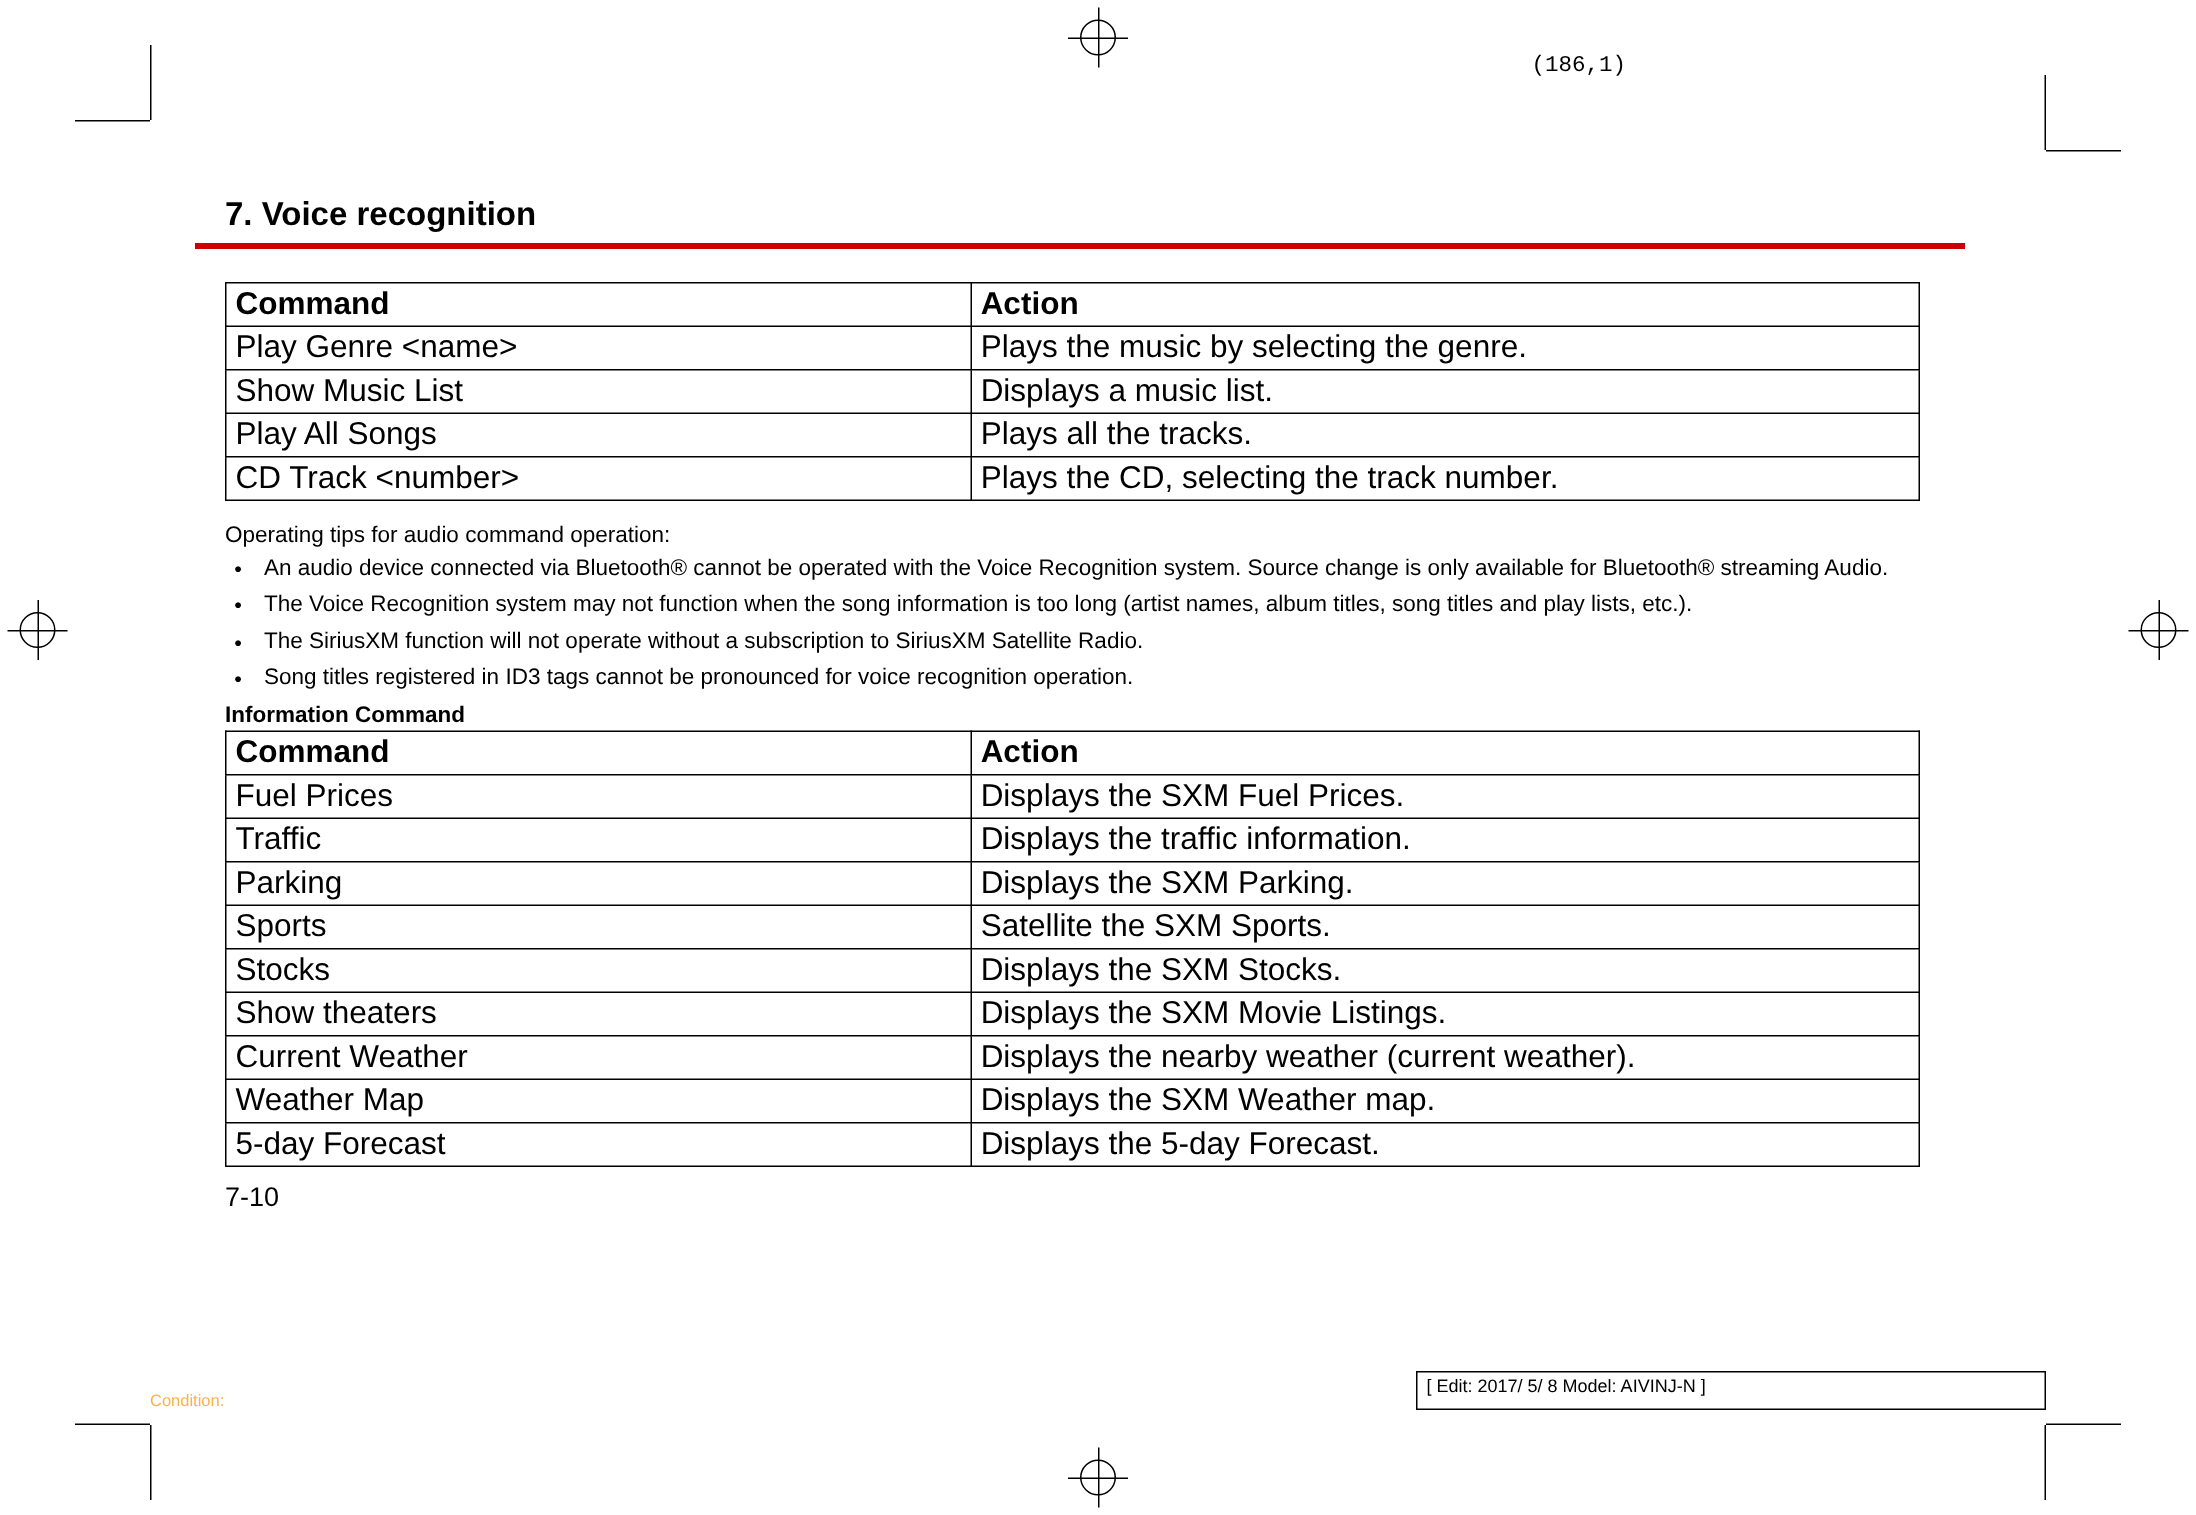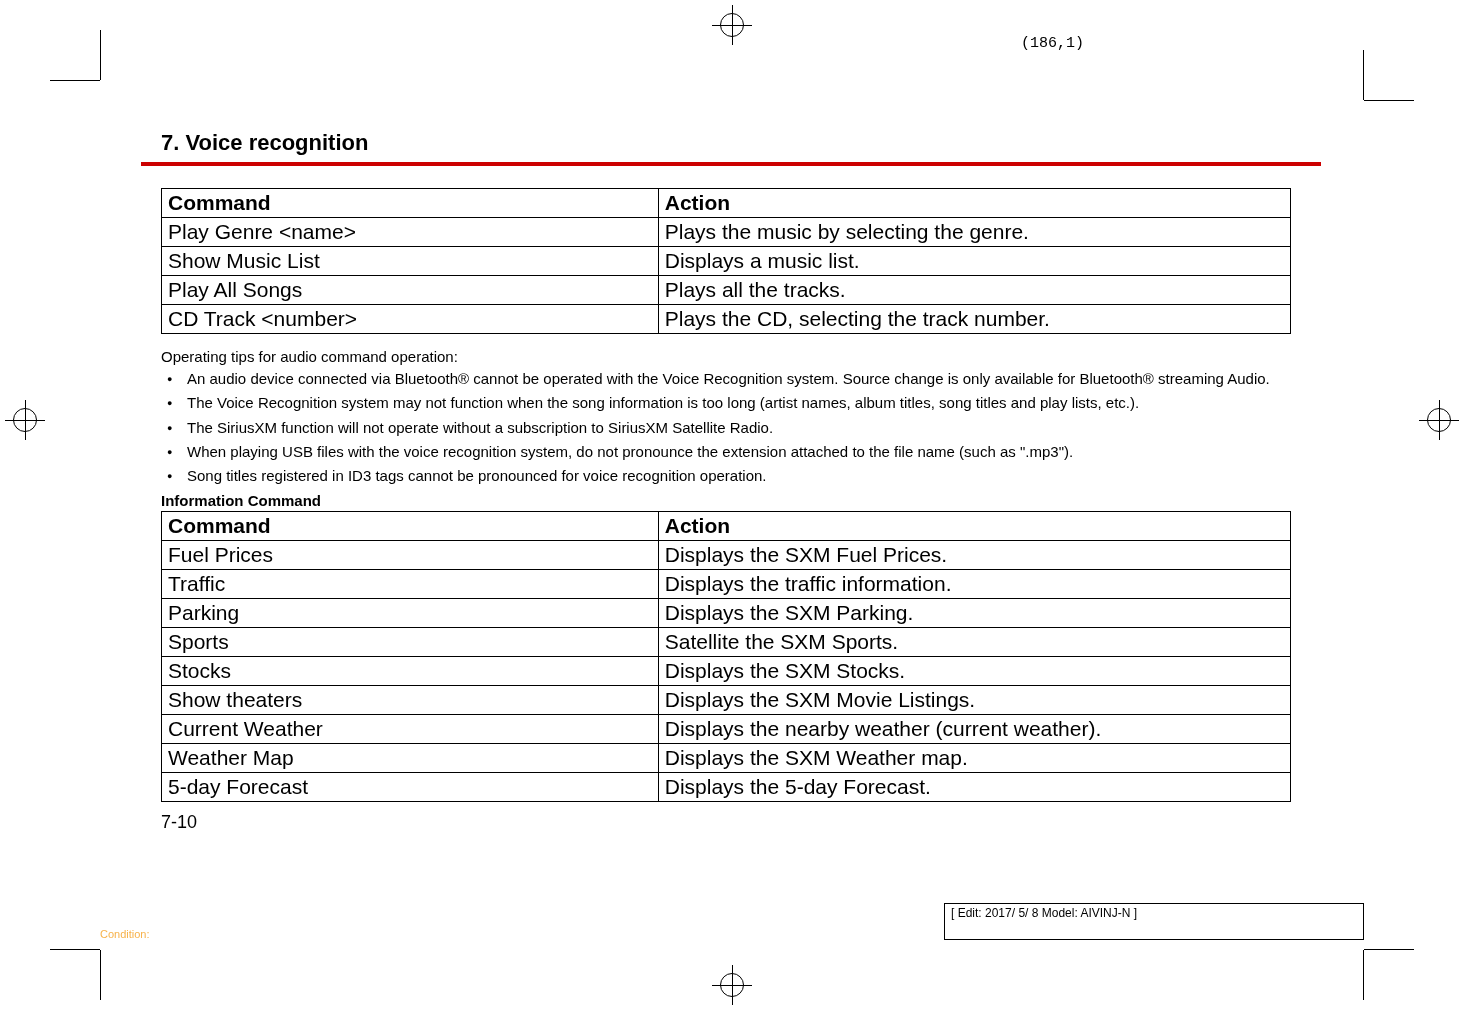--- a/index.html
+++ b/index.html
@@ -6,21 +6,21 @@
   html, body {
     width: 1464px;
     height: 1010px;
     background: #fff;
     font-family: Arial, Helvetica, sans-serif;
     color: #000;
     position: relative;
   }
   .page {
     position: absolute;
-    left: 161px;
+    left: 150px;
     top: 130px;
     width: 1130px;
   }
   .page-coord {
     position: absolute;
     top: 35px;
     right: 380px;
     font-family: Liberation Mono, monospace;
     font-size: 15px;
   }
@@ -93,21 +93,21 @@
     font-size: 11px;
     color: #f7b24a;
     text-align: right;
   }
   .footer-right {
     position: absolute;
     right: 100px;
     bottom: 70px;
     font-size: 12px;
     border: 1px solid #000;
-    padding: 2px 10px 19px 6px;
+    padding: 2px 10px 8px 6px;
     font-family: Arial, sans-serif;
     width: 420px;
   }
   
   .crop { position: absolute; background: #000; }
   .crop.h { height: 1px; width: 50px; }
   .crop.v { width: 1px; height: 50px; }
   .reg {
     position: absolute;
     width: 40px;
@@ -183,21 +183,20 @@
         <td>Plays the CD, selecting the track number.</td>
       </tr>
     </tbody>
   </table>
 
   <div class="para">Operating tips for audio command operation:</div>
   <ul class="bullets">
     <li>An audio device connected via Bluetooth® cannot be operated with the Voice Recognition system. Source change is only available for Bluetooth® streaming Audio.</li>
     <li>The Voice Recognition system may not function when the song information is too long (artist names, album titles, song titles and play lists, etc.).</li>
     <li>The SiriusXM function will not operate without a subscription to SiriusXM Satellite Radio.</li>
-    <li>When playing USB files with the voice recognition system, do not pronounce the extension attached to the file name (such as ".mp3").</li>
     <li>Song titles registered in ID3 tags cannot be pronounced for voice recognition operation.</li>
   </ul>
 
   <div class="subhead">Information Command</div>
 
   <table class="cmd" style="margin-bottom:8px;">
     <thead>
       <tr>
         <th>Command</th>
         <th>Action</th>

